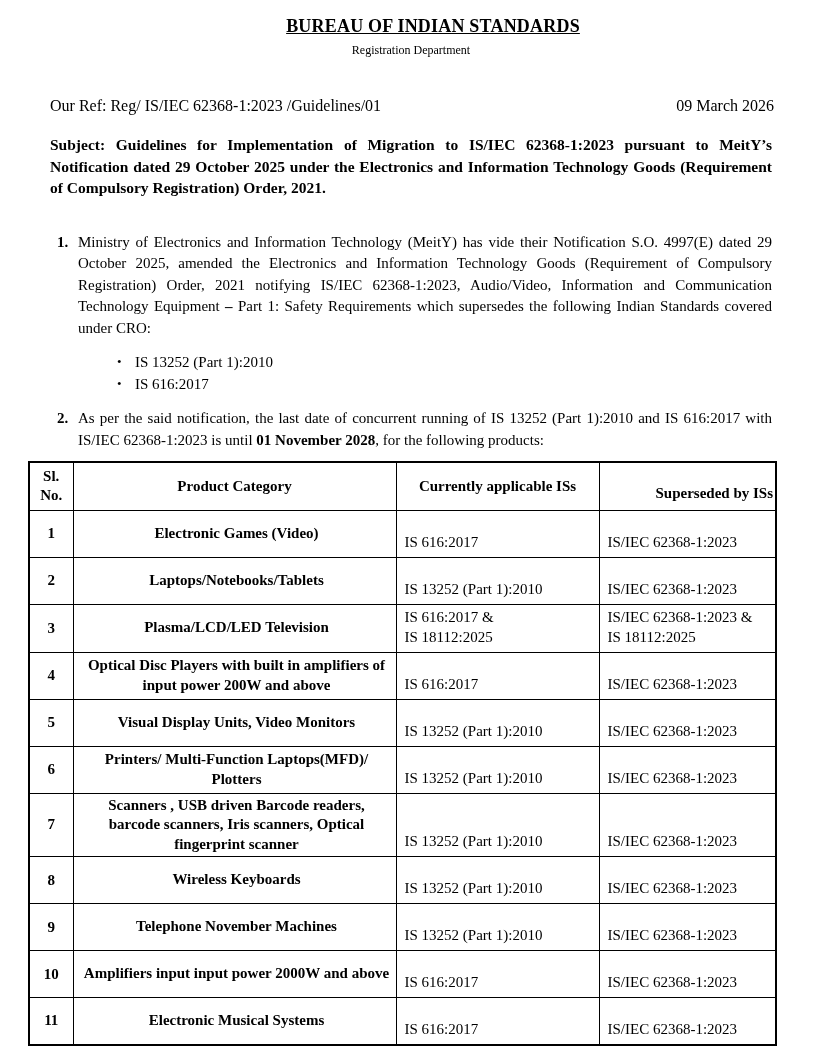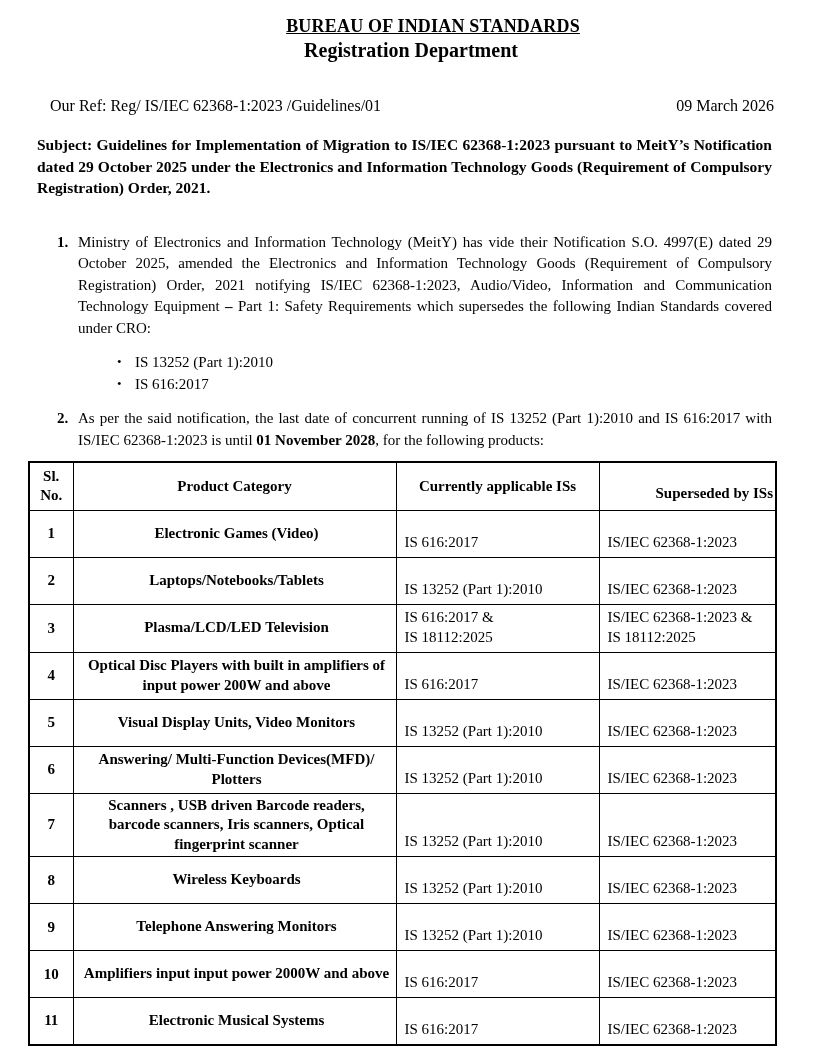--- a/index.html
+++ b/index.html
@@ -6,27 +6,27 @@
   .page{
     width:822px;height:1053px;background:#ffffff;color:#000;
     font-family:"Liberation Serif","DejaVu Serif",serif;
     position:relative;overflow:hidden;margin:0 auto;
   }
   .doc-header{text-align:center;padding-top:15px;}
   .doc-title{
     font-size:18px;font-weight:bold;text-decoration:underline;
     letter-spacing:0.2px;line-height:23px;padding-left:44px;
   }
-  .doc-subtitle{font-size:20px;font-weight:bold;line-height:21px;margin-top:2px;}
+  .doc-subtitle{font-size:12px;font-weight:normal;line-height:21px;margin-top:2px;}
   .ref-row{
     display:flex;justify-content:space-between;align-items:baseline;
     font-weight:normal;font-size:16px;margin:34px 48px 0 50px;line-height:21px;
   }
   .subject{
-    margin:18px 50px 0 37px;font-weight:bold;font-size:15.5px;
+    margin:18px 50px 0 50px;font-weight:bold;font-size:15.5px;
     line-height:21.5px;text-align:justify;
   }
   .para{display:flex;margin-left:57px;margin-right:50px;font-size:15px;line-height:21.5px;}
   .para[data-para="0"]{margin-top:33px;}
   .para[data-para="1"]{margin-top:13px;}
   .para-num{width:21px;flex-shrink:0;font-weight:bold;}
   .para-text{flex:1;text-align:justify;}
   .bullet-list{margin:12px 50px 0 117px;font-size:15px;line-height:22px;}
   .bullet-item{display:flex;}
   .bullet-dot{width:18px;flex-shrink:0;font-size:13px;}
@@ -140,39 +140,39 @@
           <td class="cell-sup">IS/IEC 62368-1:2023</td>
         </tr>
         <tr>
           <td class="cell-no">5</td>
           <td class="cell-cat">Visual Display Units, Video Monitors</td>
           <td class="cell-cur">IS 13252 (Part 1):2010</td>
           <td class="cell-sup">IS/IEC 62368-1:2023</td>
         </tr>
         <tr>
           <td class="cell-no">6</td>
-          <td class="cell-cat">Answering/ Multi-Function Devices(MFD)/ Plotters</td>
+          <td class="cell-cat">Printers/ Multi-Function Laptops(MFD)/ Plotters</td>
           <td class="cell-cur">IS 13252 (Part 1):2010</td>
           <td class="cell-sup">IS/IEC 62368-1:2023</td>
         </tr>
         <tr>
           <td class="cell-no">7</td>
           <td class="cell-cat">Scanners , USB driven Barcode readers, barcode scanners, Iris scanners, Optical fingerprint scanner</td>
           <td class="cell-cur">IS 13252 (Part 1):2010</td>
           <td class="cell-sup">IS/IEC 62368-1:2023</td>
         </tr>
         <tr>
           <td class="cell-no">8</td>
           <td class="cell-cat">Wireless Keyboards</td>
           <td class="cell-cur">IS 13252 (Part 1):2010</td>
           <td class="cell-sup">IS/IEC 62368-1:2023</td>
         </tr>
         <tr>
           <td class="cell-no">9</td>
-          <td class="cell-cat">Telephone Answering Monitors</td>
+          <td class="cell-cat">Telephone November Machines</td>
           <td class="cell-cur">IS 13252 (Part 1):2010</td>
           <td class="cell-sup">IS/IEC 62368-1:2023</td>
         </tr>
         <tr>
           <td class="cell-no">10</td>
           <td class="cell-cat">Amplifiers input input power 2000W and above</td>
           <td class="cell-cur">IS 616:2017</td>
           <td class="cell-sup">IS/IEC 62368-1:2023</td>
         </tr>
         <tr>

